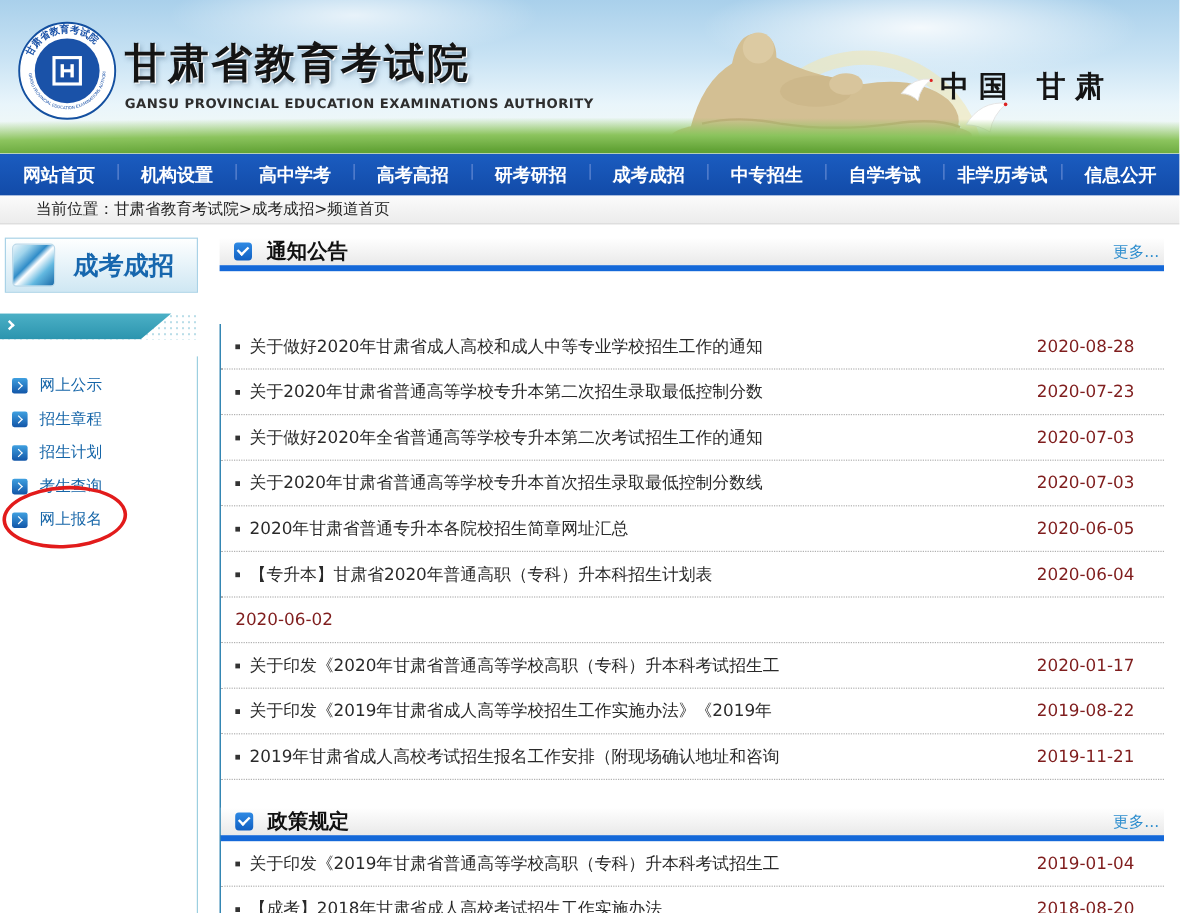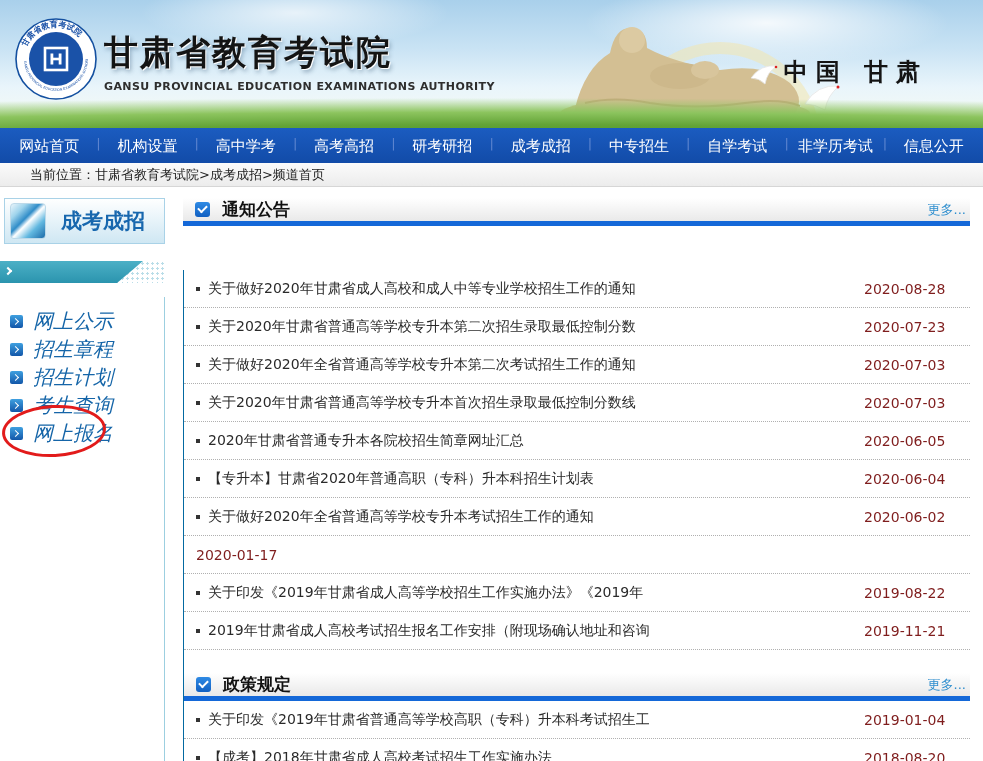--- a/index.html
+++ b/index.html
@@ -24,21 +24,21 @@
   .site-subtitle { font-size:11px; font-weight:bold; color:#2e2e2e; letter-spacing:.4px; margin-top:4px; }
   .decor-svg { position:absolute; left:555px; top:8px; }
   .region-label { position:absolute; right:55px; top:56px; font-family:"DejaVu Serif","Liberation Serif",serif;
     font-size:24px; font-weight:bold; color:#141414; letter-spacing:8px; }
 
   
   .main-nav { height:35px; flex:0 0 35px; background:linear-gradient(#1b5cc0,#124ba8); }
   .main-nav ul { list-style:none; display:flex; height:100%; align-items:center; }
   .main-nav li { flex:1; text-align:center; position:relative; }
   .main-nav li + li::before { content:"|"; position:absolute; left:-2px; top:0; color:#5d85d0; font-size:13px; }
-  .main-nav a { color:#fff; font-size:15px; font-weight:normal; text-decoration:none; }
+  .main-nav a { color:#fff; font-size:15px; font-weight:bold; text-decoration:none; }
 
   
   .breadcrumb-bar { height:24px; flex:0 0 24px; line-height:23px; padding-left:30px;
     background:linear-gradient(#fbfbfb,#ececec); border-bottom:1px solid #d6d6d6; font-size:13px; color:#222; }
 
   
   .layout { flex:1; display:flex; padding:11px 13px 0 0; }
   aside { width:165px; flex:0 0 165px; display:flex; flex-direction:column; position:relative; }
   .layout main { flex:1; margin-left:18px; display:flex; flex-direction:column;gap:44px; }
 
@@ -55,21 +55,21 @@
     clip-path:polygon(0 0, 100% 0, calc(100% - 26px) 100%, 0 100%); }
   .teal-bar .chev { position:absolute; left:5px; top:7px; width:6px; height:6px;
     border-right:2px solid #fff; border-top:2px solid #fff; transform:rotate(45deg); }
   .side-menu { margin-top:14px; flex:1; list-style:none; padding:10px 0 0 10px;
     border-right:1px solid #9ccfe0; }
   .side-menu li { height:28px; display:flex; align-items:center; cursor:pointer; }
   .mi-icon { width:13px; height:13px; border-radius:2px; margin-right:10px; position:relative;
     background:linear-gradient(#3fa0e0,#1256a8); }
   .mi-icon::after { content:""; position:absolute; left:3px; top:4px; width:4px; height:4px;
     border-right:1.5px solid #fff; border-top:1.5px solid #fff; transform:rotate(45deg); }
-  .side-menu .mi-label { font-size:20px; color:#1565a8;font-style:italic; }
+  .side-menu .mi-label { font-size:13px; color:#1565a8; }
   .highlight-circle { position:absolute; left:2px; top:207px; width:104px; height:52px;
     border:3px solid #e21b1b; border-radius:50%; transform:rotate(-3deg); pointer-events:none; }
 
   
   .sec-header { height:28px; flex:0 0 28px; display:flex; align-items:center;
     background:linear-gradient(#ffffff,#e9e9e9); border-bottom:5px solid #1468d8; padding:0 4px 0 12px; }
   .sec-icon { width:15px; height:15px; border-radius:3px; background:linear-gradient(#2f8ae4,#1160c2);
     position:relative; }
   .sec-icon::after { content:""; position:absolute; left:3px; top:3px; width:7px; height:4px;
     border-left:2px solid #fff; border-bottom:2px solid #fff; transform:rotate(-45deg); }
@@ -213,24 +213,24 @@
         </div>
         <div class="news-row">
           <a class="news-title" href="#">2020年甘肃省普通专升本各院校招生简章网址汇总</a>
           <span class="news-date">2020-06-05</span>
         </div>
         <div class="news-row">
           <a class="news-title" href="#">【专升本】甘肃省2020年普通高职（专科）升本科招生计划表</a>
           <span class="news-date">2020-06-04</span>
         </div>
         <div class="news-row">
-          <a class="news-title" href="#">关于做好2020年全省普通高等学校专升本考试招生工作的通知</a>
           <span class="news-date">2020-06-02</span>
         </div>
         <div class="news-row">
+          <a class="news-title" href="#">关于印发《2020年甘肃省普通高等学校高职（专科）升本科考试招生工</a>
           <span class="news-date">2020-01-17</span>
         </div>
         <div class="news-row">
           <a class="news-title" href="#">关于印发《2019年甘肃省成人高等学校招生工作实施办法》《2019年</a>
           <span class="news-date">2019-08-22</span>
         </div>
         <div class="news-row">
           <a class="news-title" href="#">2019年甘肃省成人高校考试招生报名工作安排（附现场确认地址和咨询</a>
           <span class="news-date">2019-11-21</span>
         </div>

